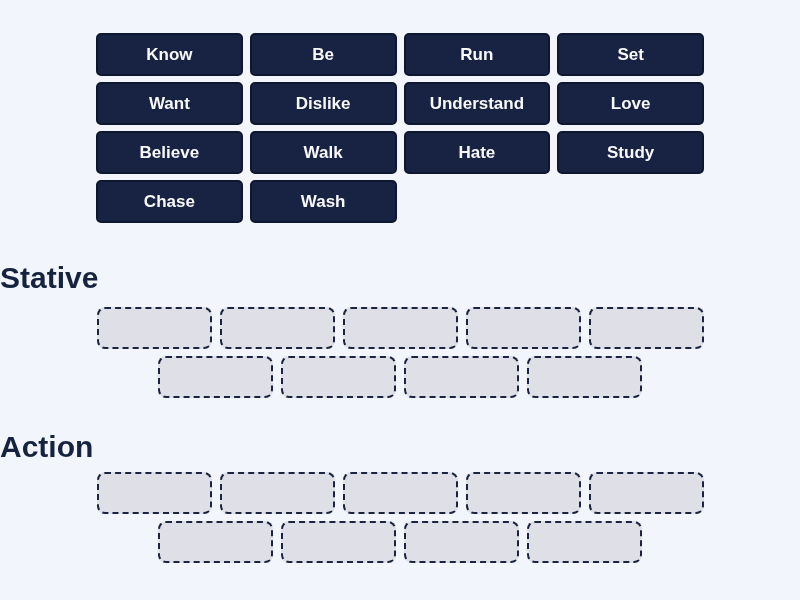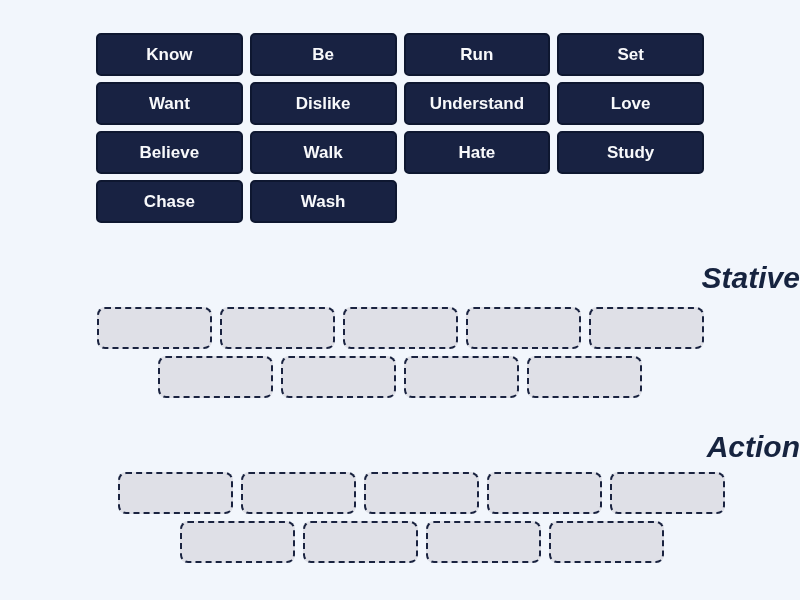--- a/index.html
+++ b/index.html
@@ -32,29 +32,28 @@
     border:2px solid var(--tile-border);
     border-radius:5px;
     color:var(--tile-text);
     font-family:"Liberation Sans", sans-serif;
     font-size:17px;font-weight:700;
     padding:0;
     white-space:nowrap;
     cursor:grab;
   }
   .category{margin-top:36px;}
-  .category.second{margin-top:30px;margin-left:43px;}
+  .category.second{margin-top:30px;}
   .category-title{
     margin:0;
-    text-align:right;
+    text-align:left;
     font-size:30px;
     font-weight:700;
     line-height:37px;
     color:var(--heading);
-    font-style:italic;
   }
   .slot-row{
     display:flex;justify-content:center;gap:8px;
   }
   .slot-row.first{margin-top:11px;}
   .slot-row.secondrow{margin-top:7px;}
   .slot{
     width:115px;height:42px;
     background:var(--slot-bg);
     border:2px dashed var(--slot-border);

